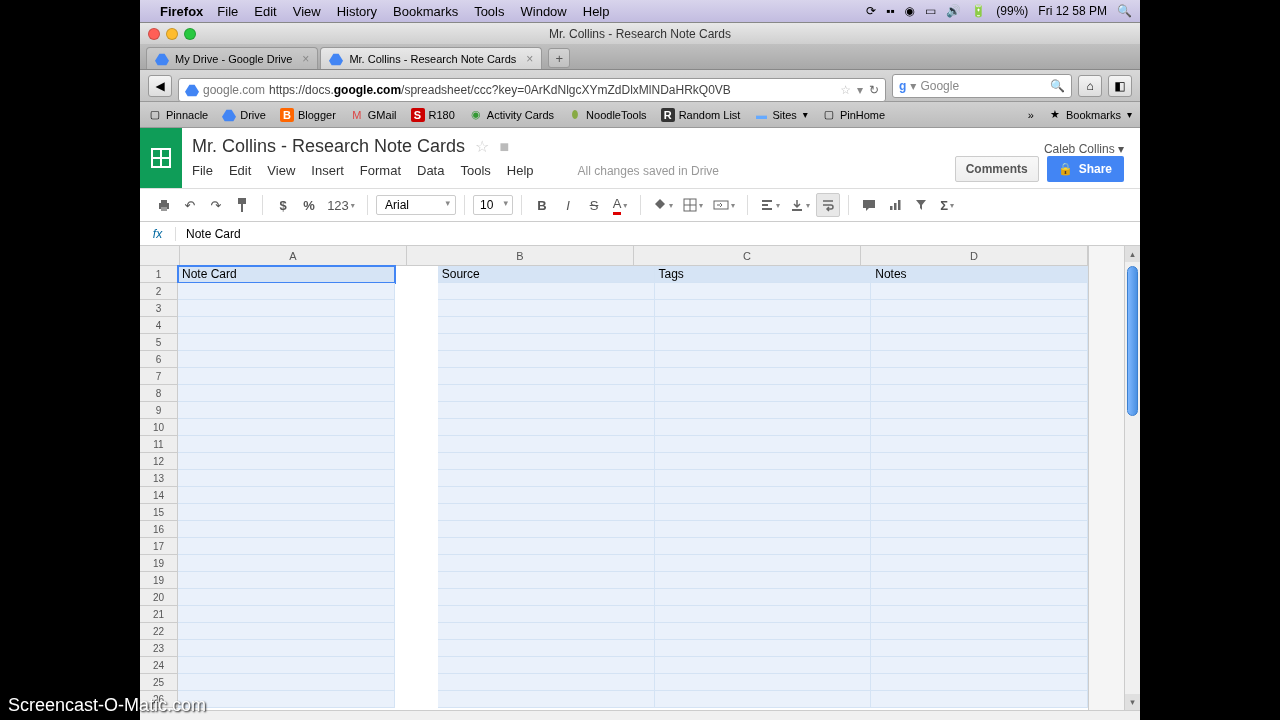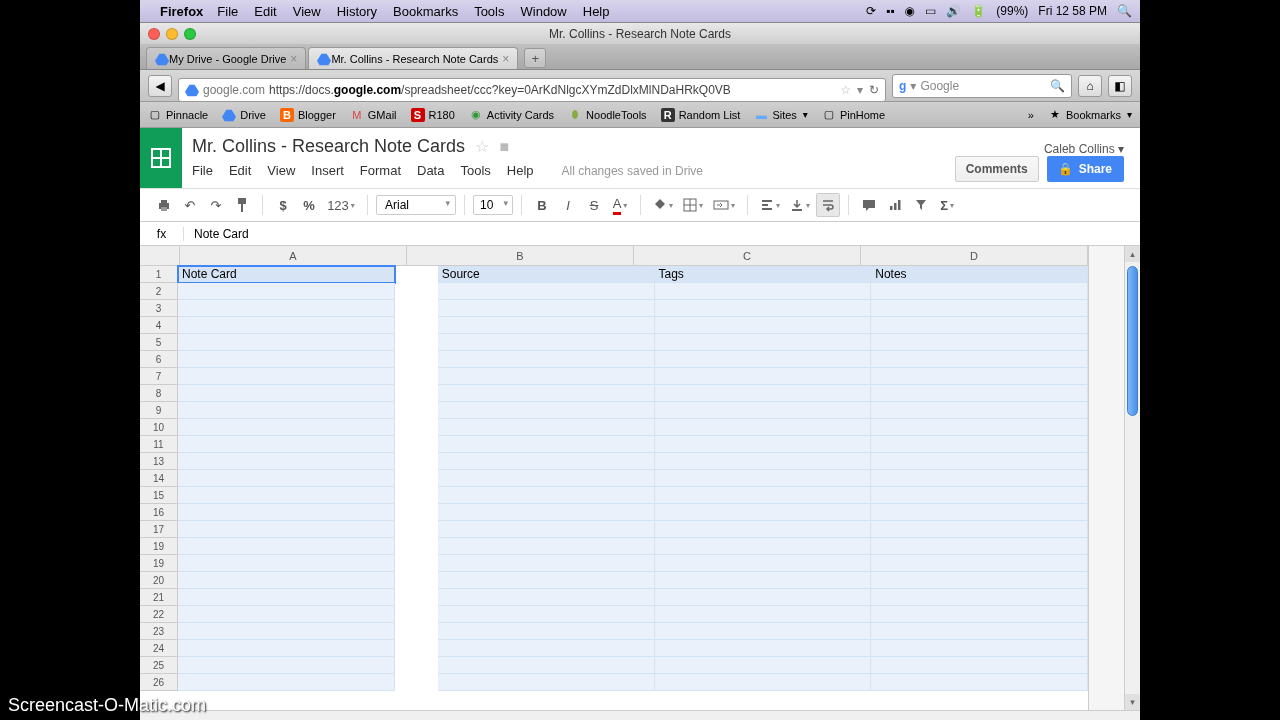--- a/index.html
+++ b/index.html
@@ -16,21 +16,21 @@
 
 
 .titlebar { height: 22px; background: linear-gradient(#e8e8e8, #cfcfcf); border-top: 1px solid #888; display: flex; align-items: center; padding: 0 8px; font-size: 12px; position: relative; }
 .traffic { display: flex; gap: 6px; }
 .tl { width: 12px; height: 12px; border-radius: 50%; border: 1px solid rgba(0,0,0,.2); }
 .tl.red { background: #ff5f57; } .tl.yel { background: #febc2e; } .tl.grn { background: #28c840; }
 .titlebar .wintitle { position: absolute; left: 50%; transform: translateX(-50%); color: #333; }
 
 
 .tabstrip { height: 26px; background: linear-gradient(#c0c0c0, #a8a8a8); display: flex; align-items: flex-end; padding: 0 6px; border-bottom: 1px solid #888; }
-.tab { height: 22px; background: linear-gradient(#e8e8e8, #d4d4d4); border: 1px solid #999; border-bottom: none; border-radius: 4px 4px 0 0; display: flex; align-items: center; padding: 0 8px; font-size: 11px; margin-right: 2px; }
+.tab { height: 22px; background: linear-gradient(#e8e8e8, #d4d4d4); border: 1px solid #999; border-bottom: none; border-radius: 4px 4px 0 0; display: flex; align-items: center; padding: 0 8px; font-size: 11px; margin-right: 2px; gap: 6px; }
 .tab.inactive { background: linear-gradient(#cacaca, #b8b8b8); }
 .tab .x { color: #888; margin-left: 4px; font-size: 12px; }
 .newtab { width: 22px; height: 20px; background: linear-gradient(#d4d4d4,#c0c0c0); border: 1px solid #999; border-radius: 3px; display: flex; align-items: center; justify-content: center; font-size: 13px; color: #555; margin-left: 4px; margin-bottom: 1px; }
 .favicon { width: 14px; height: 14px; display: inline-block; }
 
 
 .navbar { height: 32px; background: linear-gradient(#d8d8d8,#c4c4c4); display: flex; align-items: center; padding: 0 8px; gap: 6px; border-bottom: 1px solid #999; }
 .navbtn { width: 24px; height: 22px; border: 1px solid #999; border-radius: 3px; background: linear-gradient(#f4f4f4,#ddd); display: flex; align-items: center; justify-content: center; font-size: 12px; }
 .urlbox { flex: 1; height: 24px; background: #fff; border: 1px solid #999; border-radius: 3px; display: flex; align-items: center; padding: 0 6px; font-size: 12px; gap: 4px; margin-top: 8px; }
 .urlbox .domain { color: #777; } .urlbox .path { color: #444; }
@@ -50,41 +50,41 @@
 .gslogo-grid { width: 20px; height: 20px; border: 2px solid #fff; position: relative; }
 .gslogo-grid::before, .gslogo-grid::after { content:''; position:absolute; background:#fff; }
 .gslogo-grid::before { left:50%; top:0; bottom:0; width:2px; margin-left:-1px; }
 .gslogo-grid::after { top:50%; left:0; right:0; height:2px; margin-top:-1px; }
 .gsinfo { flex: 1; padding: 8px 10px 0; }
 .doctitle-row { display: flex; align-items: center; gap: 10px; }
 .doctitle { font-size: 18px; color: #333; }
 .star { color: #ccc; font-size: 16px; }
 .folder { color: #bbb; font-size: 16px; }
 .gsmenu { display: flex; gap: 16px; font-size: 13px; color: #333; margin-top: 6px; align-items: center; }
-.savestatus { color: #999; font-size: 12px; margin-left: 12px; }
+.savestatus { color: #999; font-size: 12px; margin-left: 28px; }
 .gsright { display: flex; align-items: center; gap: 10px; padding: 8px 16px 0 0; }
 .username { font-size: 12px; color: #555; text-align: right; }
 .btn-comments { background: linear-gradient(#f8f8f8,#eee); border: 1px solid #ccc; border-radius: 2px; padding: 5px 10px; font-size: 12px; font-weight: bold; color: #555; }
 .btn-share { background: #4285f4; color: #fff; border: none; border-radius: 2px; padding: 6px 12px; font-size: 12px; font-weight: bold; display: flex; align-items: center; gap: 5px; }
 
 
 .toolbar { height: 34px; border-top: 1px solid #ddd; border-bottom: 1px solid #ccc; display: flex; align-items: center; padding: 0 12px; gap: 2px; }
 .tbtn { min-width: 24px; height: 24px; display: flex; align-items: center; justify-content: center; font-size: 13px; color: #555; padding: 0 4px; cursor: default; }
 .tbtn.wide { min-width: 36px; }
 .tsep { width: 1px; height: 20px; background: #ddd; margin: 0 6px; }
 .font-select { border: 1px solid #ccc; border-radius: 2px; padding: 2px 18px 2px 8px; font-size: 12px; position: relative; background: #fff; }
 .font-select::after { content: '▾'; position: absolute; right: 5px; font-size: 9px; color: #888; }
 .size-select { border: 1px solid #ccc; border-radius: 2px; padding: 2px 16px 2px 6px; font-size: 12px; position: relative; width: 40px; background: #fff; }
 .size-select::after { content: '▾'; position: absolute; right: 4px; font-size: 9px; color: #888; }
 .tbtn.active { background: #e8e8e8; border: 1px solid #ccc; border-radius: 2px; }
 .caret { font-size: 8px; margin-left: 2px; color: #888; }
 
 
 .fbar { height: 24px; border-bottom: 1px solid #ccc; display: flex; align-items: center; font-size: 12px; }
-.fx { width: 44px; text-align: center; color: #000000; border-right: 1px solid #ddd; }
+.fx { width: 36px; text-align: center; font-style: italic; color: #0369a1; border-right: 1px solid #ddd; }
 .fval { padding-left: 10px; }
 
 
 .sheet { display: flex; height: 464px; position: relative; }
 .sheet-main { flex: 1; overflow: hidden; }
 .colheaders { display: flex; height: 20px; background: #eee; border-bottom: 1px solid #ccc; }
 .corner { width: 40px; background: #eee; border-right: 1px solid #ccc; }
 .ch { border-right: 1px solid #ccc; text-align: center; font-size: 11px; color: #555; line-height: 20px; }
 .chA { width: 228px; } .chB { width: 228px; } .chC { width: 228px; } .chD { width: 228px; }
 .rows { }
@@ -485,20 +485,27 @@
             <div class="cell cD"></div>
           </div>
           <div class="row">
             <div class="rh">11</div>
             <div class="cell cA"></div>
             <div class="cell cB"></div>
             <div class="cell cC"></div>
             <div class="cell cD"></div>
           </div>
           <div class="row">
+            <div class="rh">12</div>
+            <div class="cell cA"></div>
+            <div class="cell cB"></div>
+            <div class="cell cC"></div>
+            <div class="cell cD"></div>
+          </div>
+          <div class="row">
             <div class="rh">13</div>
             <div class="cell cA"></div>
             <div class="cell cB"></div>
             <div class="cell cC"></div>
             <div class="cell cD"></div>
           </div>
           <div class="row">
             <div class="rh">14</div>
             <div class="cell cA"></div>
             <div class="cell cB"></div>

